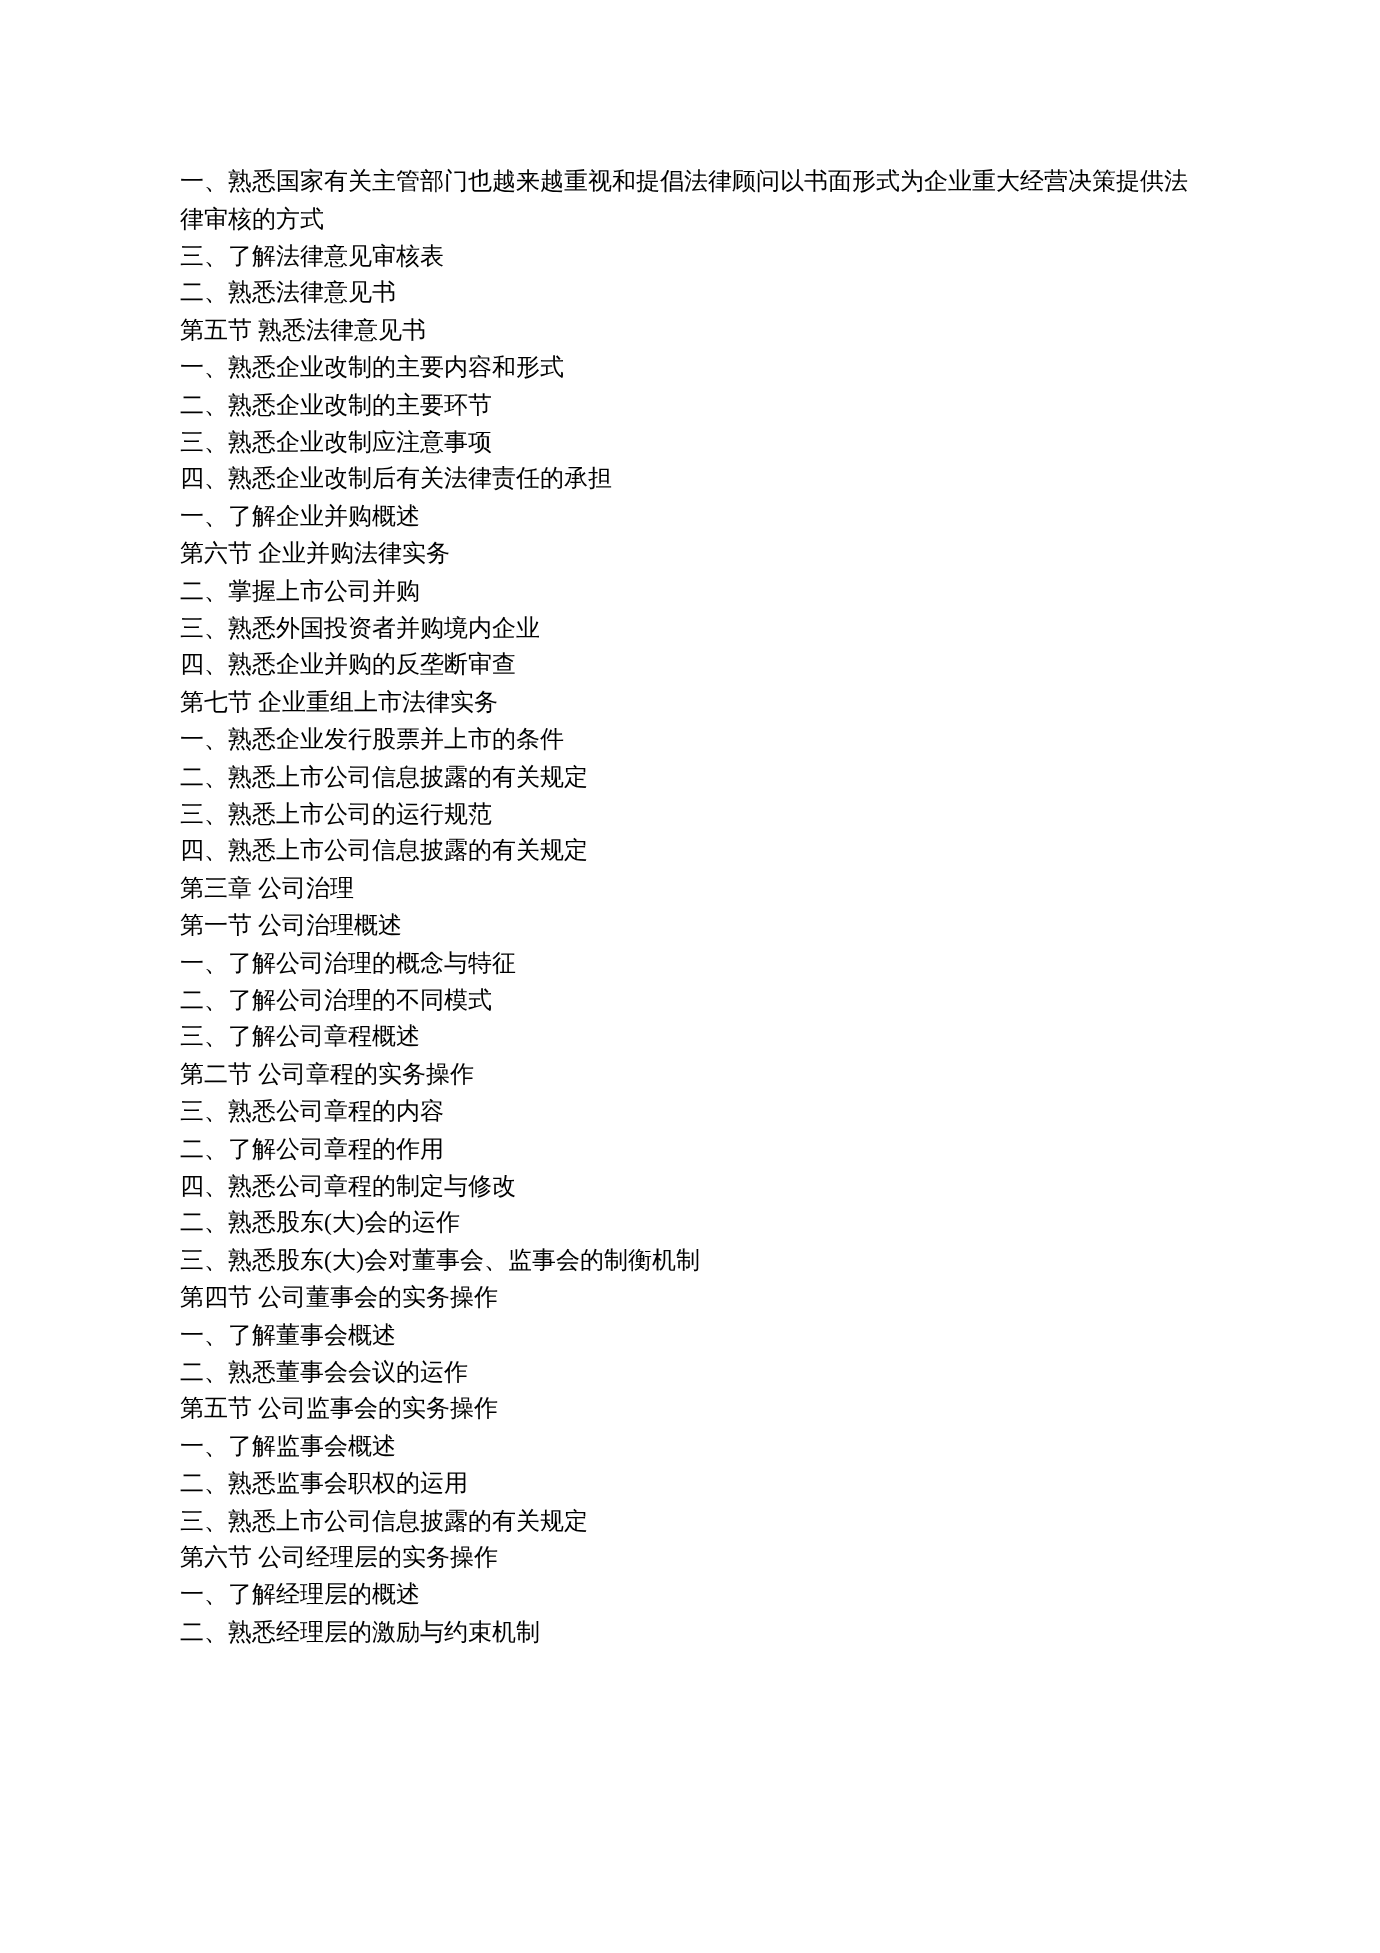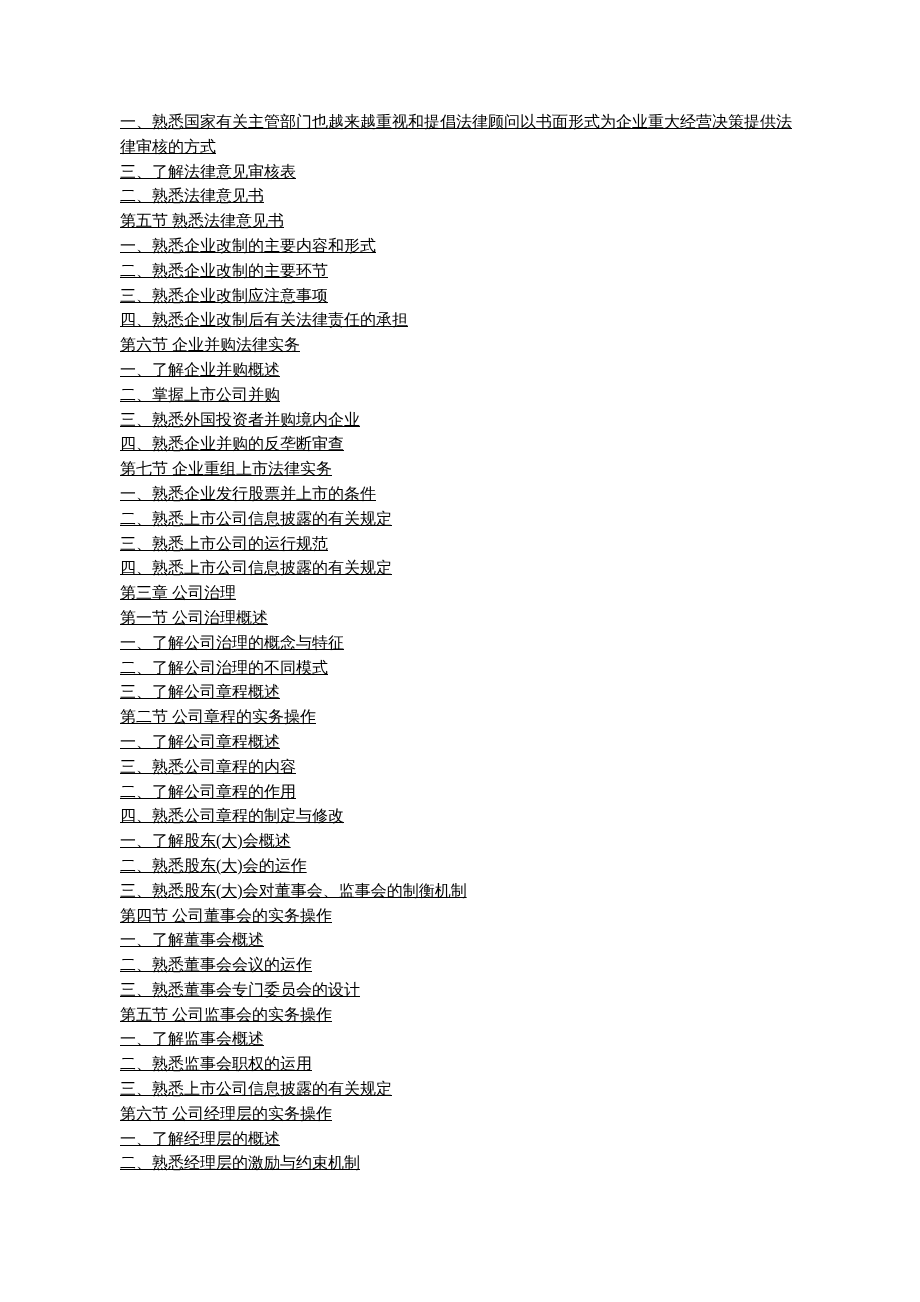--- a/index.html
+++ b/index.html
@@ -9,67 +9,63 @@
     font-family: "SimSun", "宋体", serif;
     font-size: 16px;
     color: #000000;
     line-height: 1.55;
   }
   .page {
     width: 920px;
     min-height: 1302px;
     padding: 110px 120px 100px 120px;
     box-sizing: border-box;
-    text-decoration: underline;
   }
   .line {
     display: block;
     white-space: normal;
     word-break: break-all;
   }
 </style>
 </head>
 <body>
 
 <div class="page">
   <span class="line">一、熟悉国家有关主管部门也越来越重视和提倡法律顾问以书面形式为企业重大经营决策提供法律审核的方式</span>
   <span class="line">三、了解法律意见审核表</span>
   <span class="line">二、熟悉法律意见书</span>
   <span class="line">第五节  熟悉法律意见书</span>
   <span class="line">一、熟悉企业改制的主要内容和形式</span>
   <span class="line">二、熟悉企业改制的主要环节</span>
   <span class="line">三、熟悉企业改制应注意事项</span>
   <span class="line">四、熟悉企业改制后有关法律责任的承担</span>
+  <span class="line">一、了解企业并购概述</span>
   <span class="line">第六节  企业并购法律实务</span>
-  <span class="line">一、了解企业并购概述</span>
   <span class="line">二、掌握上市公司并购</span>
   <span class="line">三、熟悉外国投资者并购境内企业</span>
   <span class="line">四、熟悉企业并购的反垄断审查</span>
   <span class="line">第七节  企业重组上市法律实务</span>
   <span class="line">一、熟悉企业发行股票并上市的条件</span>
   <span class="line">二、熟悉上市公司信息披露的有关规定</span>
   <span class="line">三、熟悉上市公司的运行规范</span>
   <span class="line">四、熟悉上市公司信息披露的有关规定</span>
   <span class="line">第三章  公司治理</span>
   <span class="line">第一节  公司治理概述</span>
   <span class="line">一、了解公司治理的概念与特征</span>
   <span class="line">二、了解公司治理的不同模式</span>
   <span class="line">三、了解公司章程概述</span>
   <span class="line">第二节  公司章程的实务操作</span>
-  <span class="line">一、了解公司章程概述</span>
   <span class="line">三、熟悉公司章程的内容</span>
   <span class="line">二、了解公司章程的作用</span>
   <span class="line">四、熟悉公司章程的制定与修改</span>
-  <span class="line">一、了解股东(大)会概述</span>
   <span class="line">二、熟悉股东(大)会的运作</span>
   <span class="line">三、熟悉股东(大)会对董事会、监事会的制衡机制</span>
   <span class="line">第四节  公司董事会的实务操作</span>
   <span class="line">一、了解董事会概述</span>
   <span class="line">二、熟悉董事会会议的运作</span>
-  <span class="line">三、熟悉董事会专门委员会的设计</span>
   <span class="line">第五节  公司监事会的实务操作</span>
   <span class="line">一、了解监事会概述</span>
   <span class="line">二、熟悉监事会职权的运用</span>
   <span class="line">三、熟悉上市公司信息披露的有关规定</span>
   <span class="line">第六节  公司经理层的实务操作</span>
   <span class="line">一、了解经理层的概述</span>
   <span class="line">二、熟悉经理层的激励与约束机制</span>
 </div>
 
 </body></html>

